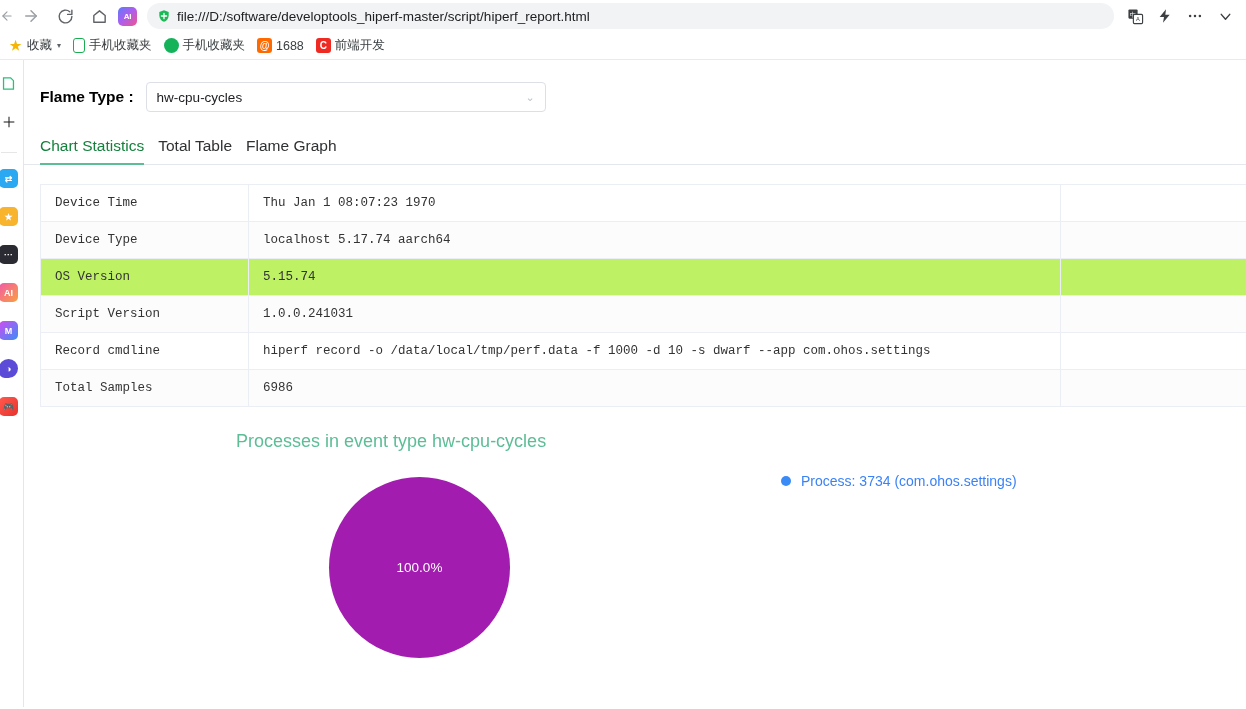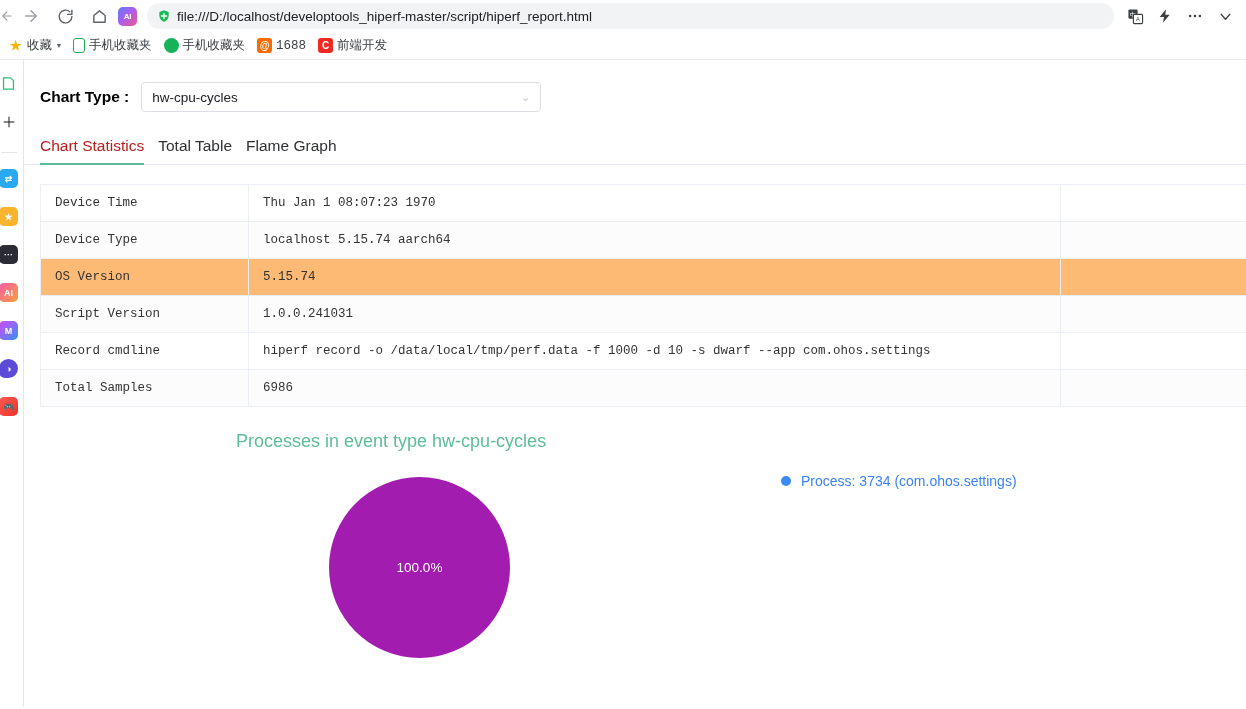--- a/index.html
+++ b/index.html
@@ -87,21 +87,21 @@
     overflow: hidden;
     white-space: nowrap;
   }
   .bm {
     display: flex; align-items: center;
     height: 22px;
     padding: 0 6px;
     border-radius: 4px;
     flex: none;
   }
-  .bm-label { margin-left: 4px; font-family: Liberation Mono, monospace; }
+  .bm-label { margin-left: 4px; }
   .bm-caret {
     margin-left: 5px;
     font-size: 8px;
     color: #5f6368;
   }
   .bm-ico {
     width: 15px; height: 15px; flex: none;
     border-radius: 3px;
     display: flex; align-items: center; justify-content: center;
     font-size: 10px; font-weight: bold; color: #fff;
@@ -205,21 +205,21 @@
   }
   .tab {
     font-size: 15.5px;
     color: #303133;
     padding: 0 0 9px 0;
     margin-right: 14px;
     position: relative;
     white-space: nowrap;
   }
   .tab.active {
-    color: #b91c1c;
+    color: #15803d;
   }
   .tab.active::after {
     content: "";
     position: absolute;
     left: 0; right: 0; bottom: -1px;
     height: 2px;
     background: #5cbd96;
   }
 
   
@@ -241,21 +241,21 @@
     vertical-align: middle;
     white-space: nowrap;
     overflow: hidden;
   }
   .info-table td:first-child { border-left: 1px solid #ebeef5; }
   .col-key { width: 208px; }
   .col-val { width: 812px; }
   .col-extra { width: 186px; }
   tr.stripe-white td { background: #ffffff; margin-top: 28px; }
   tr.stripe-faint td { background: #fcfcfc; }
-  tr.stripe-gray  td { background: #fdba74; }
+  tr.stripe-gray  td { background: #bef264; }
 
   
   .chart-area {
     position: relative;
     margin-top: 16px;
     height: 270px;
   }
   .chart-title {
     position: absolute;
     left: 212px;
@@ -332,21 +332,21 @@
 
   <div class="ai-badge">
     <span>AI</span>
   </div>
 
   <div class="omnibox">
     <svg class="shield-icon" viewBox="0 0 24 24">
       <path d="M12 2 4 5v6c0 5 3.4 9.4 8 11 4.6-1.6 8-6 8-11V5z" fill="#19b955"></path>
       <path d="M12 7.5v9M7.5 12h9" stroke="#fff" stroke-width="2.2" stroke-linecap="round"></path>
     </svg>
-    <span class="url-text">file:///D:/localhost/developtools_hiperf-master/script/hiperf_report.html</span>
+    <span class="url-text">file:///D:/software/developtools_hiperf-master/script/hiperf_report.html</span>
   </div>
 
   <div class="toolbar-right">
     <div class="tb-icon">
       <svg width="17" height="17" viewBox="0 0 24 24">
         <rect x="2" y="2" width="13" height="13" rx="1.5" fill="#3c4043"></rect>
         <text x="8.5" y="12" font-size="9" fill="#fff" text-anchor="middle" font-family="sans-serif">中</text>
         <rect x="9" y="9" width="13" height="13" rx="1.5" fill="#fff" stroke="#3c4043" stroke-width="1.6"></rect>
         <text x="15.5" y="19" font-size="8" fill="#3c4043" text-anchor="middle" font-family="sans-serif">A</text>
       </svg>
@@ -415,21 +415,21 @@
     <div class="rail-ico" style="background:#2b2b33">···</div>
     <div class="rail-ico" style="background:linear-gradient(135deg,#f25aa8,#f9a03f)">AI</div>
     <div class="rail-ico" style="background:linear-gradient(135deg,#cf4cf0,#3b8ef7)">M</div>
     <div class="rail-ico" style="background:#5b4bd6;border-radius:50% 50% 50% 6px">◑</div>
     <div class="rail-ico" style="background:linear-gradient(135deg,#ff5a4e,#e8322b)">🎮</div>
   </div>
 
   <div class="content">
 
     <div class="event-row">
-      <span class="event-label">Chart Type :</span>
+      <span class="event-label">Flame Type :</span>
       <div class="select-box">
         <span class="select-value">hw-cpu-cycles</span>
         <span class="select-caret">⌄</span>
       </div>
     </div>
 
     <div class="tabs-wrap">
       <div class="tab active">
         <span>Chart Statistics</span>
       </div>
@@ -448,21 +448,21 @@
           <col class="col-extra">
       </colgroup>
       <tbody>
         <tr class="stripe-white">
           <td>Device Time</td>
           <td>Thu Jan  1 08:07:23 1970</td>
           <td></td>
         </tr>
         <tr class="stripe-faint">
           <td>Device Type</td>
-          <td>localhost 5.15.74 aarch64</td>
+          <td>localhost 5.17.74 aarch64</td>
           <td></td>
         </tr>
         <tr class="stripe-gray">
           <td>OS Version</td>
           <td>5.15.74</td>
           <td></td>
         </tr>
         <tr class="stripe-faint">
           <td>Script Version</td>
           <td>1.0.0.241031</td>

